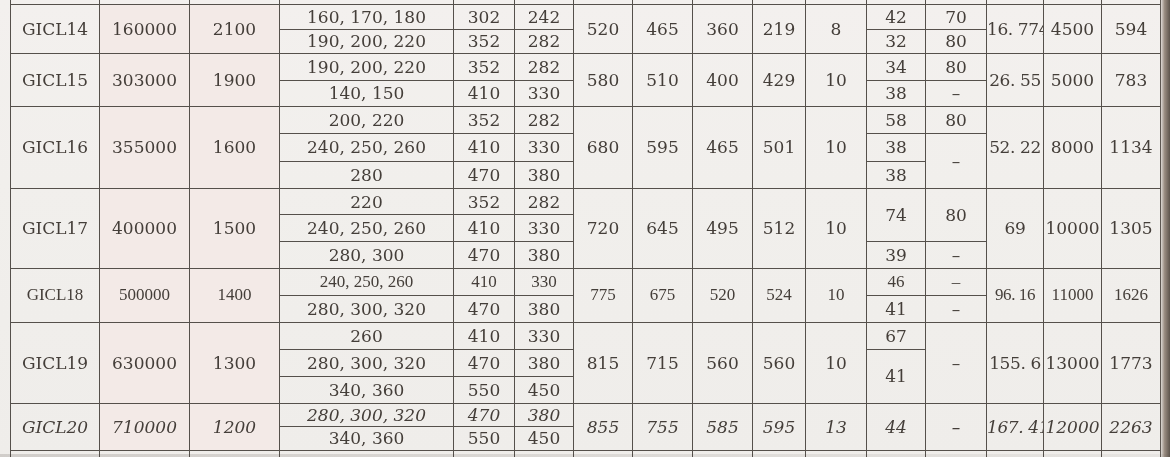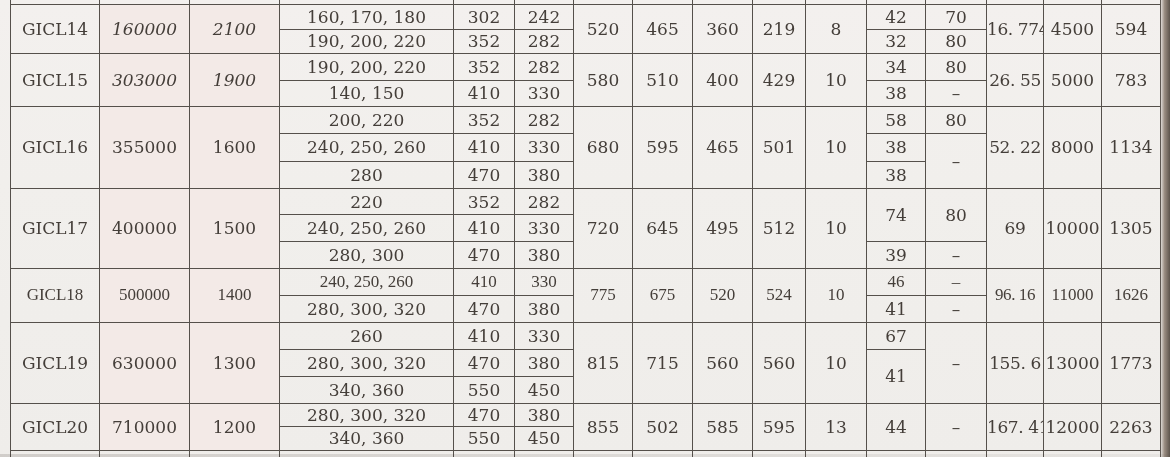--- a/index.html
+++ b/index.html
@@ -8,21 +8,21 @@
   html,body{margin:0;padding:0;}
   body{width:1170px;height:457px;overflow:hidden;background:var(--paper);
        font-family:"DejaVu Serif","Liberation Serif",serif;}
   .page{position:relative;width:1170px;height:457px;
         background:linear-gradient(180deg,#f3f0ee 0%,#f1efec 40%,#efedea 100%);}
   table.spec{position:absolute;left:10px;top:4px;border-collapse:collapse;table-layout:fixed;
              width:1150px;}
   table.spec td{border:1px solid var(--line);text-align:center;vertical-align:middle;
                 color:var(--text);font-size:17px;padding:0;overflow:hidden;white-space:nowrap;}
   td.bores{text-align:left;padding-left:5px;font-size:16.5px;}
-  td.warmtxt{color:var(--warm);font-style:italic;}
+  td.warmtxt{color:var(--warm);}
   td.tight{font-size:15.5px;letter-spacing:-0.4px;}
   td.tintbg{background:#f3eae7;}
   .stub{position:absolute;width:1px;background:var(--line);}
   .edge-shadow{position:absolute;top:0;right:0;width:10px;height:457px;
     background:linear-gradient(to right, rgba(90,75,65,0) 0%, #9a8d82 45%, #5d544c 100%);}
   .bottom-smudge{position:absolute;left:0;bottom:0;width:1170px;height:3px;
     background:linear-gradient(to right, rgba(70,60,55,.18), rgba(70,60,55,.05));}
 </style>
 </head>
 <body>
@@ -206,29 +206,29 @@
           <td class="bores">280, 300, 320</td>
           <td>470</td>
           <td>380</td>
           <td rowspan="2">41</td>
         </tr>
         <tr style="height: 27px;">
           <td class="bores">340, 360</td>
           <td>550</td>
           <td>450</td>
         </tr>
-        <tr style="height: 23.5px;">
+        <tr style="height: 23.5px; font-style: italic;">
           <td rowspan="2">GICL20</td>
           <td rowspan="2" class="tintbg">710000</td>
           <td rowspan="2" class="tintbg">1200</td>
           <td class="bores">280, 300, 320</td>
           <td>470</td>
           <td>380</td>
           <td rowspan="2">855</td>
-          <td rowspan="2">502</td>
+          <td rowspan="2">755</td>
           <td rowspan="2">585</td>
           <td rowspan="2">595</td>
           <td rowspan="2">13</td>
           <td rowspan="2">44</td>
           <td rowspan="2">–</td>
           <td rowspan="2" class="tight">167. 41</td>
           <td rowspan="2">12000</td>
           <td rowspan="2">2263</td>
         </tr>
         <tr style="height: 23.5px;">

